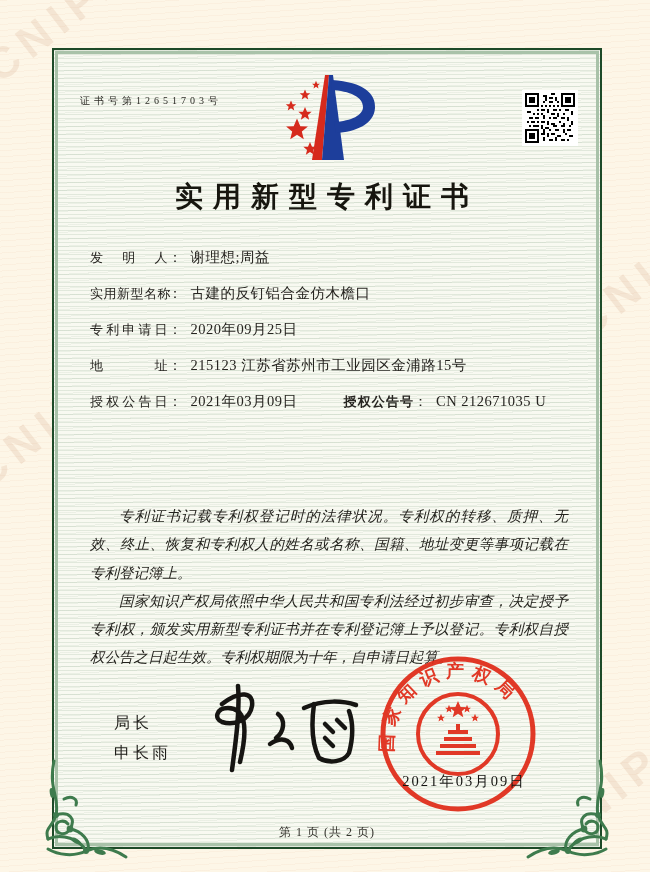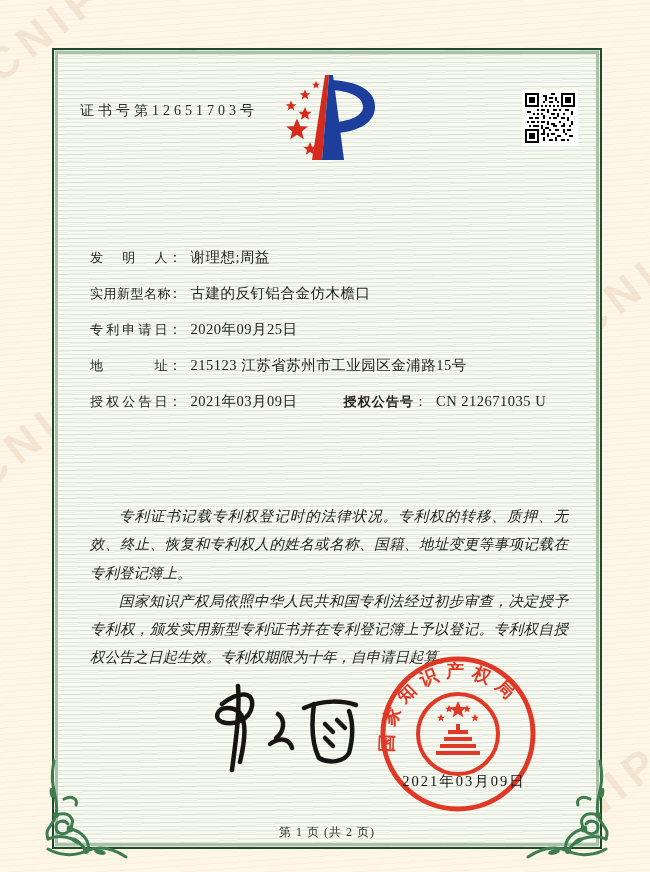--- a/index.html
+++ b/index.html
@@ -22,21 +22,21 @@
     border:2px solid #1d4a28; z-index:2;
     background:#f8f9f1;
     background-image:
       repeating-linear-gradient(180deg, rgba(143,172,143,0.22) 0 1px, rgba(0,0,0,0) 1px 4px),
       repeating-linear-gradient(177deg, rgba(143,172,143,0.12) 0 1px, rgba(0,0,0,0) 1px 7px);
   }
   .frame-inner{
     position:absolute; inset:1px; border:3px solid #a9c2a9; pointer-events:none;
   }
   .cert-no{
-    position:absolute; left:26px; top:52px; font-size:14px; letter-spacing:4px; color:#2b2a25;
+    position:absolute; left:26px; top:44px; font-size:10px; letter-spacing:4px; color:#2b2a25;
   }
   .logo{ position:absolute; left:218px; top:22px; }
   .qr{ position:absolute; left:468px; top:40px; background:#fff; padding:3px; }
   .title{
     position:absolute; left:0; top:128px; width:100%; text-align:center;
     font-size:28px; font-weight:700; letter-spacing:10px; color:#17160f;
   }
   .fields{ position:absolute; left:36px; top:198px; right:26px; }
   .row{ margin-bottom:17px; font-size:14px; letter-spacing:0.5px; white-space:nowrap; }
   .flabel{
@@ -118,20 +118,21 @@
           </g>
         <g transform="translate(0,18)">
             <path fill-rule="evenodd" d="M0,0h7v7h-7zM1,1v5h5v-5z"></path>
             <rect x="2" y="2" width="3" height="3"></rect>
           </g>
         <path d="M8,6h1v1h-1zM10,6h1v1h-1zM12,6h1v1h-1zM14,6h1v1h-1zM16,6h1v1h-1zM6,8h1v1h-1zM6,10h1v1h-1zM6,12h1v1h-1zM6,14h1v1h-1zM6,16h1v1h-1z"></path>
         <path d="M9,1h2v1h-2zM13,0h2v1h-2zM10,2h1v2h-1zM12,2h2v1h-2zM15,2h1v2h-1zM9,4h1v1h-1zM12,4h2v1h-2zM16,4h1v1h-1zM8,8h2v1h-2zM11,8h1v2h-1zM14,8h2v1h-2zM17,8h1v1h-1zM20,8h2v1h-2zM23,9h1v2h-1zM1,9h2v1h-2zM4,10h1v1h-1zM8,10h1v1h-1zM13,10h2v1h-2zM16,10h1v2h-1zM19,10h1v1h-1zM2,12h2v1h-2zM5,12h1v1h-1zM9,11h1v2h-1zM12,12h1v1h-1zM14,12h2v1h-2zM18,12h2v1h-2zM21,12h1v2h-1zM1,14h1v1h-1zM3,14h2v1h-2zM8,14h2v1h-2zM11,14h1v2h-1zM13,15h2v1h-2zM17,14h1v1h-1zM19,15h1v1h-1zM23,14h1v2h-1zM2,16h1v1h-1zM4,16h2v1h-2zM8,16h1v2h-1zM10,17h2v1h-2zM14,16h2v1h-2zM18,16h2v1h-2zM22,16h1v1h-1zM9,18h1v2h-1zM12,18h1v1h-1zM15,18h2v1h-2zM19,18h1v2h-1zM21,18h2v1h-2zM8,20h2v1h-2zM11,20h1v2h-1zM13,20h2v1h-2zM16,21h2v1h-2zM20,20h1v1h-1zM22,21h2v1h-2zM9,22h1v2h-1zM12,23h2v1h-2zM15,22h1v2h-1zM18,23h2v1h-2zM21,23h1v1h-1z"></path>
       </g>
     </svg>
 
+    <div class="title">实用新型专利证书</div>
 
     <div class="fields">
       <div class="row">
         <span class="flabel">发明人</span><span class="fcolon">：</span><span class="fvalue">谢理想;周益</span>
       </div>
       <div class="row">
         <span class="flabel">实用新型名称</span><span class="fcolon">：</span><span class="fvalue">古建的反钉铝合金仿木檐口</span>
       </div>
       <div class="row">
         <span class="flabel">专利申请日</span><span class="fcolon">：</span><span class="fvalue">2020年09月25日</span>
@@ -147,20 +148,24 @@
           <span class="flabel">授权公告号</span><span class="fcolon">：</span><span class="fvalue">CN 212671035 U</span>
         </span>
       </div>
     </div>
 
     <div class="paras">
       <p>专利证书记载专利权登记时的法律状况。专利权的转移、质押、无效、终止、恢复和专利权人的姓名或名称、国籍、地址变更等事项记载在专利登记簿上。</p>
       <p>国家知识产权局依照中华人民共和国专利法经过初步审查，决定授予专利权，颁发实用新型专利证书并在专利登记簿上予以登记。专利权自授权公告之日起生效。专利权期限为十年，自申请日起算。</p>
     </div>
 
+    <div class="sign">
+      <div>局长</div>
+      <div>申长雨</div>
+    </div>
 
     <svg class="autograph" width="180" height="110" viewBox="0 0 180 110">
       <g fill="none" stroke="#161512" stroke-width="4.5" stroke-linecap="round" stroke-linejoin="round">
         <path d="M30,26 C48,12 62,14 60,28 C58,42 42,48 30,44 C22,41 24,30 36,30 C52,30 57,46 48,84"></path>
         <path d="M46,8 C48,32 44,62 40,92"></path>
         <path d="M86,36 C94,42 92,54 84,60"></path>
         <path d="M78,66 C90,58 98,62 100,70"></path>
         <path d="M112,30 C132,21 152,23 164,27"></path>
         <path d="M122,26 C119,48 121,68 127,80 C137,86 152,84 157,75 C161,60 161,44 157,33"></path>
         <path d="M133,46 l8,8 M145,42 l8,8 M133,60 l8,8"></path>

